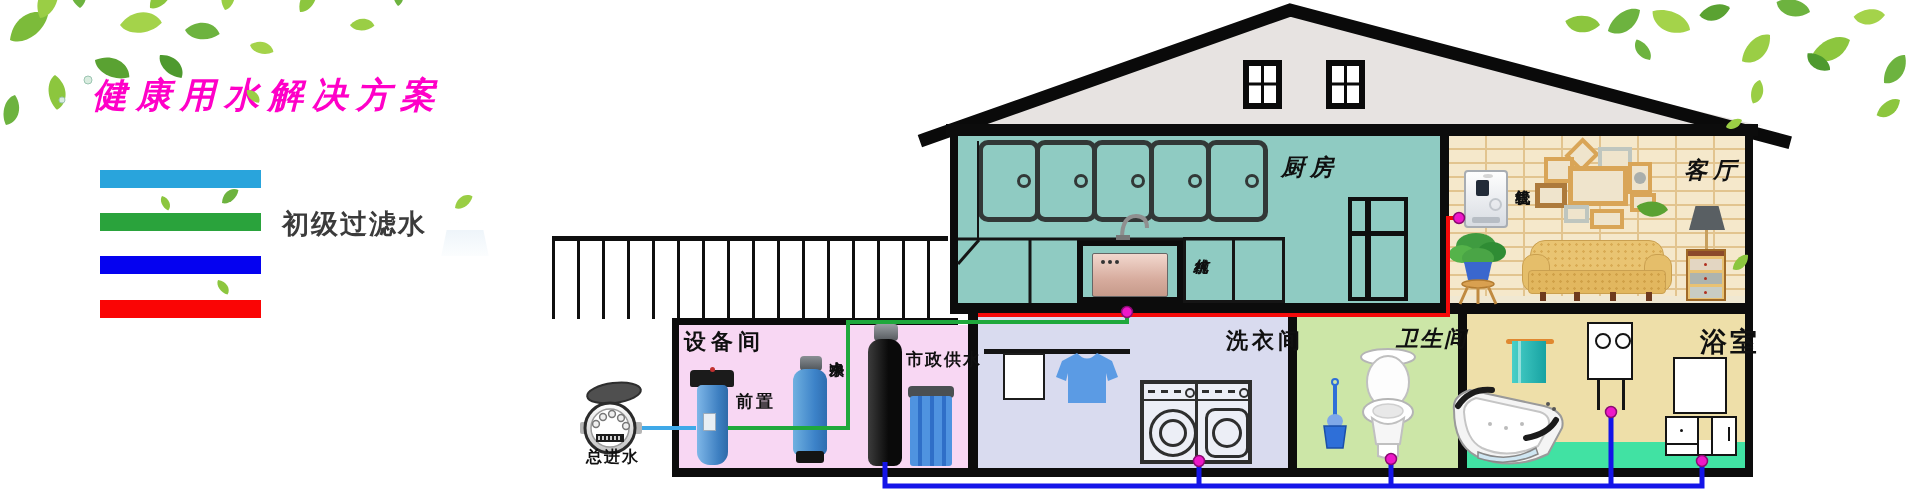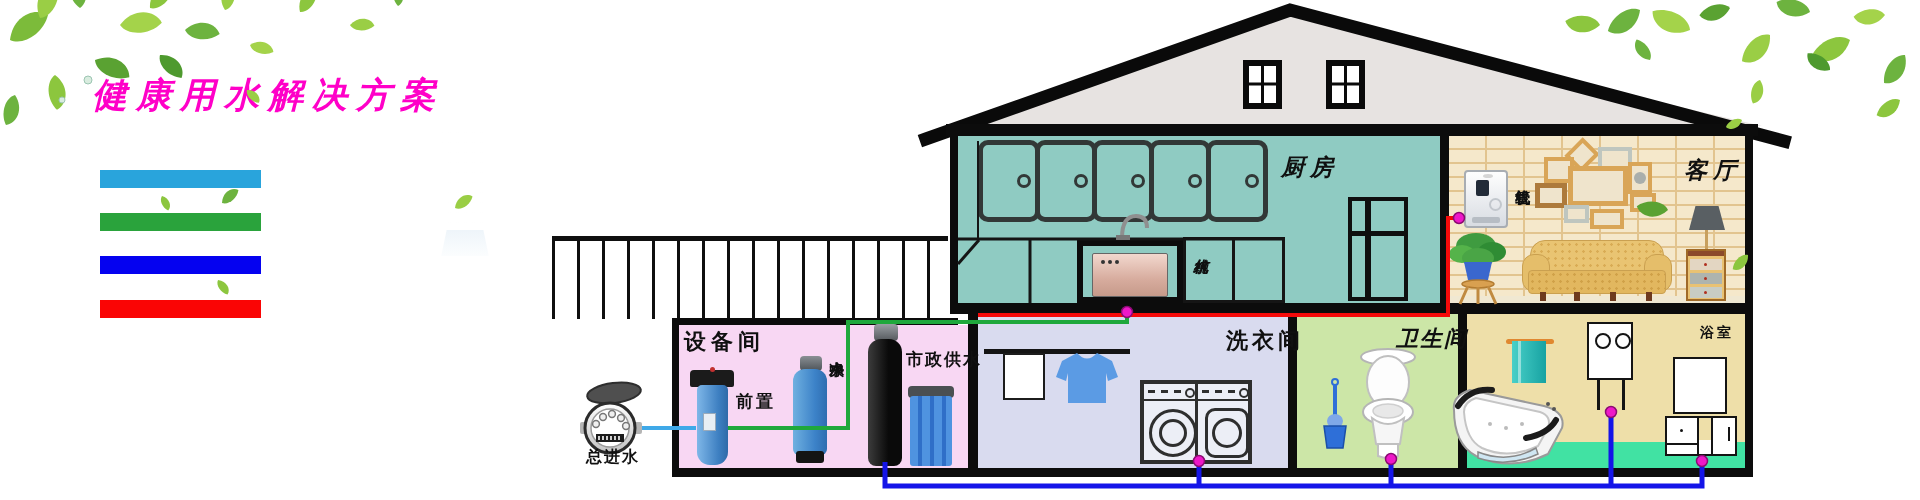--- a/index.html
+++ b/index.html
@@ -59,20 +59,21 @@
 
   <div class="abs" style="left:552px;top:236px;width:396px;height:78px;border-top:5px solid #0f0f0f;
        background:repeating-linear-gradient(90deg,#0f0f0f 0 3px,transparent 3px 25px);"></div>
 
   <div class="lbl script" style="left:92px;top:72px;font-size:35px;letter-spacing:9px;color:#ff00c8;font-weight:bold;">健康用水解决方案</div>
 
   <div class="legend-bar" style="top:170px;background:#29a4dc;"></div>
   <div class="legend-bar" style="top:213px;background:#2aa33c;"></div>
   <div class="legend-bar" style="top:256px;background:#0502f0;"></div>
   <div class="legend-bar" style="top:300px;background:#fa0505;"></div>
+  <div class="legend-lbl" style="top:206px;">初级过滤水</div>
 
   <div class="abs" style="left:438px;top:126px;width:54px;height:102px;
        clip-path:polygon(6% 0,94% 0,84% 100%,16% 100%);
        background:linear-gradient(180deg,#f3f9fc 0%,#d7e9f4 35%,#c7ddee 100%);
        background-image:radial-gradient(circle,rgba(255,255,255,.95) 1px,transparent 2.2px);background-size:8px 10px;"></div>
   <div class="abs" style="left:438px;top:230px;width:54px;height:26px;opacity:.3;transform:scaleY(-1);
        clip-path:polygon(6% 0,94% 0,84% 100%,16% 100%);
        background:linear-gradient(180deg,#f3f9fc,#c7ddee);"></div>
 
   <svg class="abs" style="left:580px;top:380px;" width="72" height="88">
@@ -249,21 +250,21 @@
     <path d="M14,70 Q30,82 46,70 L42,96 Q30,104 18,96 Z" fill="#f6f6f6" stroke="#c0c0c0" stroke-width="2"></path>
     <path d="M20,96 L40,96 L40,108 Q30,112 20,108 Z" fill="#ffffff" stroke="#c0c0c0" stroke-width="2"></path>
   </svg>
   <svg class="abs" style="left:1320px;top:378px;" width="30" height="72">
     <circle cx="15" cy="4" r="3" fill="none" stroke="#2e6fd8" stroke-width="2"></circle>
     <rect x="13" y="6" width="4" height="34" rx="2" fill="#2e6fd8"></rect>
     <ellipse cx="15" cy="43" rx="8" ry="7" fill="#7fa8e8"></ellipse>
     <path d="M4,48 L26,48 L23,70 L7,70 Z" fill="#2e6fd8" stroke="#1b4fa8" stroke-width="1.5"></path>
   </svg>
 
-  <div class="lbl" style="left:1700px;top:324px;font-size:14px;letter-spacing:3px;">浴室</div>
+  <div class="lbl" style="left:1700px;top:324px;font-size:27px;letter-spacing:3px;">浴室</div>
   <div class="abs" style="left:1506px;top:339px;width:48px;height:5px;background:#e08830;border-radius:3px;"></div>
   <div class="abs" style="left:1512px;top:341px;width:34px;height:42px;background:linear-gradient(90deg,#49d0c8,#17a2a2);">
     <div class="abs" style="left:6px;top:0;width:3px;height:100%;background:rgba(255,255,255,.45);"></div>
   </div>
   <svg class="abs" style="left:1448px;top:372px;" width="124" height="98">
     <path d="M6,38 Q4,24 22,18 L96,34 Q118,40 114,56 L100,82 Q64,100 28,84 Q6,72 6,38 Z" fill="#f4f4f4" stroke="#9a9a9a" stroke-width="2"></path>
     <path d="M16,40 Q16,30 28,26 L92,40 Q104,44 100,56 L90,74 Q60,88 34,76 Q18,68 16,40 Z" fill="#ffffff" stroke="#c5c5c5" stroke-width="2"></path>
     <path d="M10,34 Q22,16 44,18" stroke="#1b1b1b" stroke-width="6" fill="none" stroke-linecap="round"></path>
     <path d="M78,66 Q100,62 108,48" stroke="#1b1b1b" stroke-width="6" fill="none" stroke-linecap="round"></path>
     <circle cx="100" cy="32" r="2" fill="#555"></circle>

